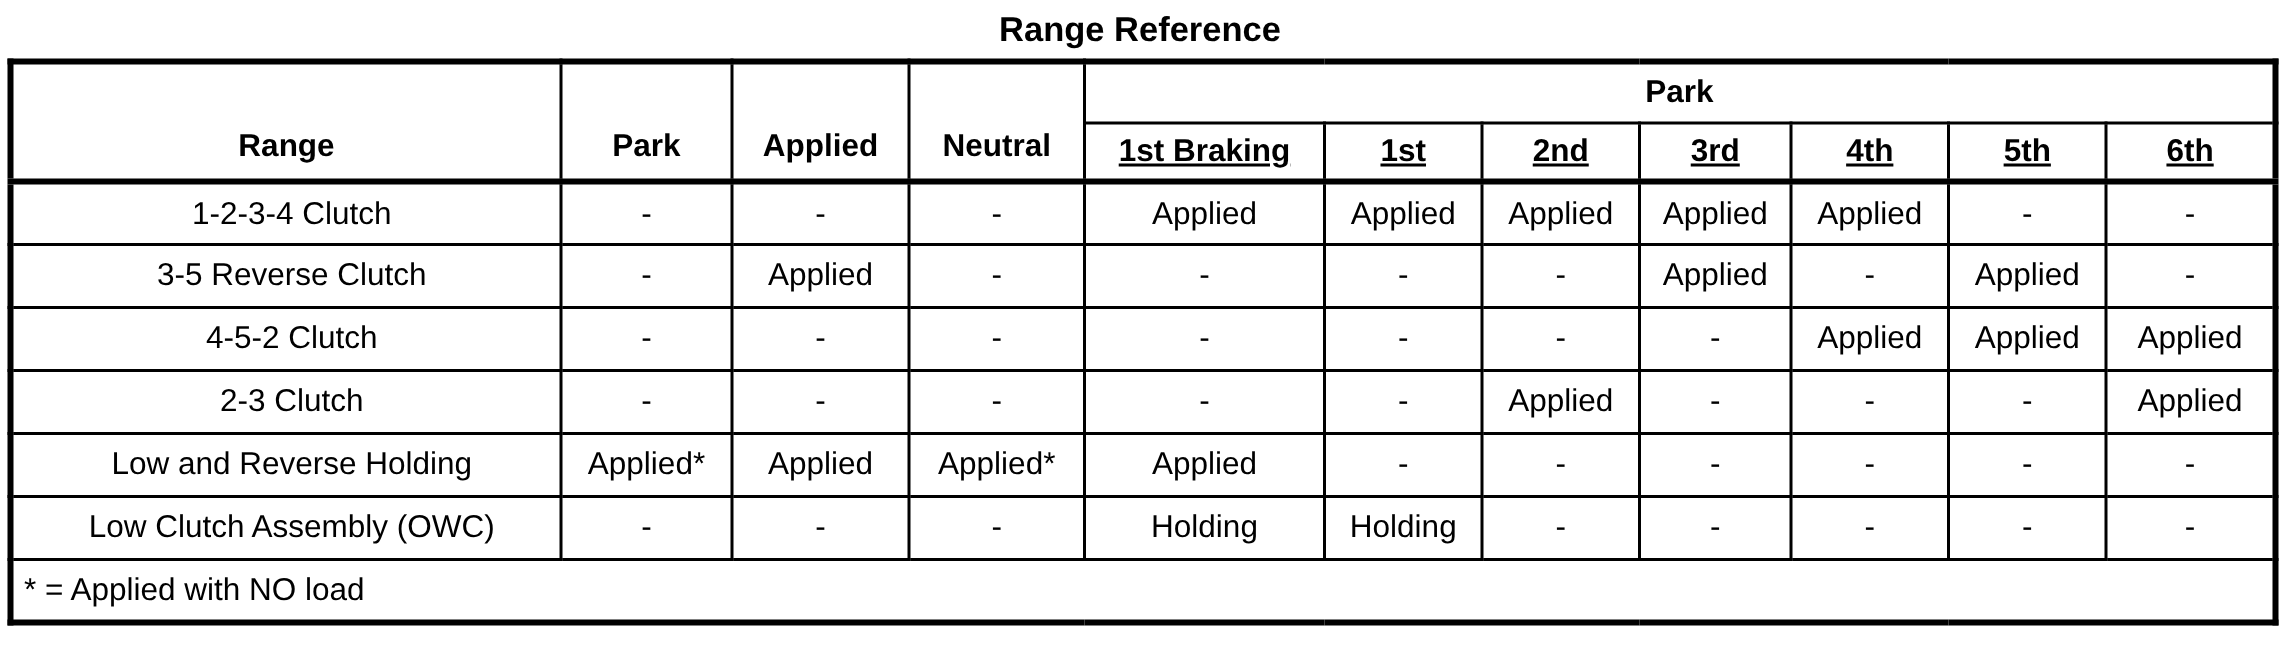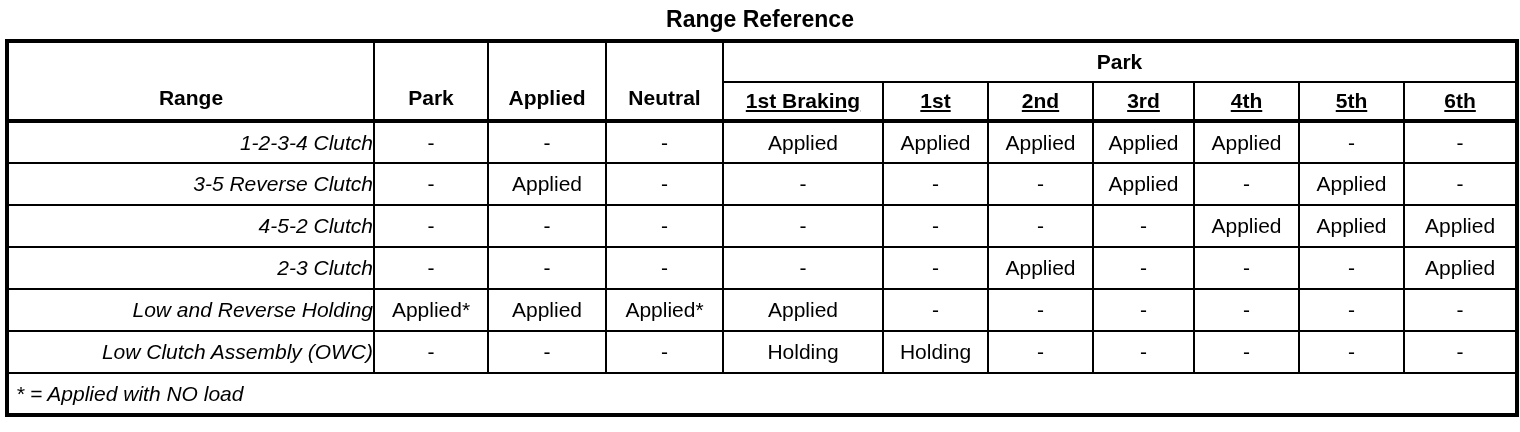--- a/index.html
+++ b/index.html
@@ -40,29 +40,27 @@
   .range-table thead { border-bottom: 4px solid #000000; }
   .range-table thead tr.group-row { height: 41px; }
   .range-table thead tr.sub-row { height: 39px; text-decoration: underline; }
   .range-table tbody tr { height: 42px; }
   .range-table tfoot tr { height: 42px; }
   .range-table th.span-two {
     vertical-align: bottom;
     padding-bottom: 9px;
   }
   .range-table tbody td.row-label {
-    text-align: right;
+    text-align: center;
     padding-left: 7px;
     font-weight: normal;
-    font-style: italic;
   }
   .range-table tfoot td.footnote {
     text-align: left;
     padding-left: 7px;
-    font-style: italic;
   }
   
   col.c-range   { width: 367px; }
   col.c-park    { width: 114px; }
   col.c-reverse { width: 118px; }
   col.c-neutral { width: 117px; }
   col.c-1stb    { width: 160px; }
   col.c-1st     { width: 105px; }
   col.c-2nd     { width: 105px; }
   col.c-3rd     { width: 101px; }

